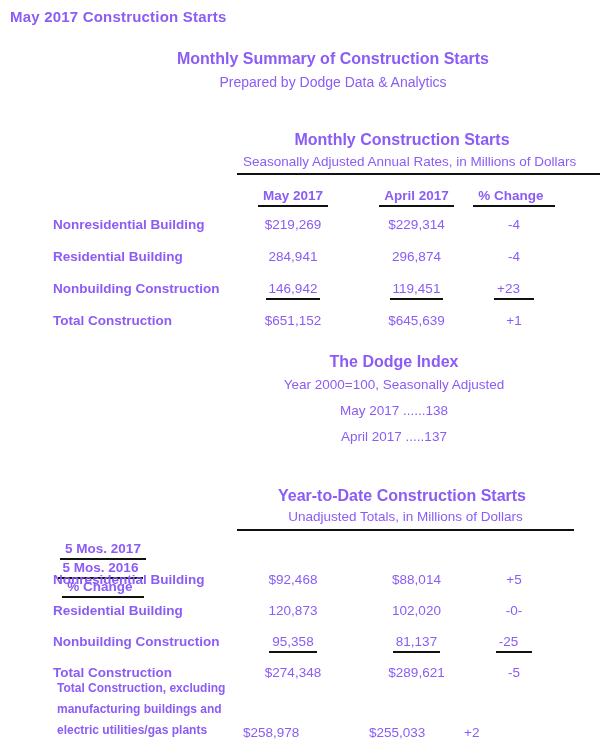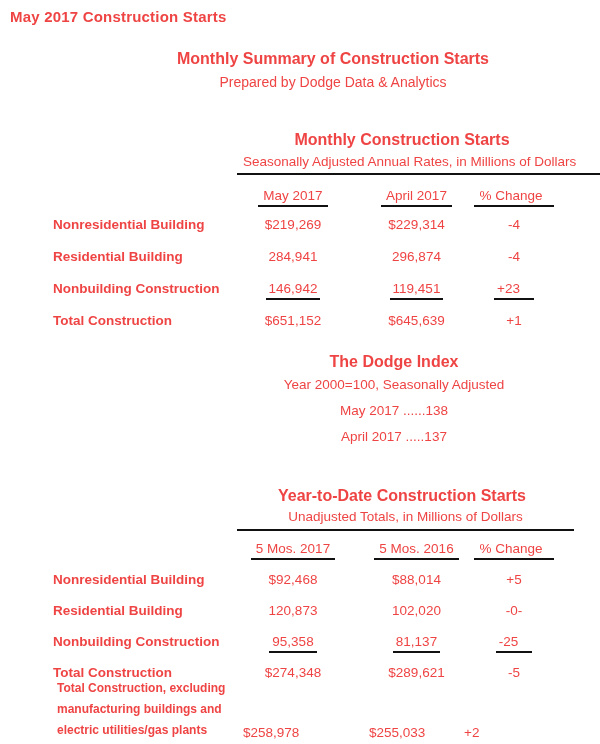--- a/index.html
+++ b/index.html
@@ -1,44 +1,44 @@
 <!DOCTYPE html>
 <html><head>
 <meta charset="utf-8">
 <style>
   html,body{margin:0;padding:0;background:#fff;}
   .page{
     position:relative;width:600px;height:744px;background:#ffffff;overflow:hidden;
-    font-family:"Liberation Sans","DejaVu Sans",sans-serif;color:#ef4444;
+    font-family:"Liberation Sans","DejaVu Sans",sans-serif;color:#8b5cf6;
   }
   .abs{position:absolute;}
   .doc-title{left:10px;top:8px;font-size:15px;font-weight:bold;letter-spacing:.2px;}
   .summary-title{left:0;width:666px;top:50px;text-align:center;font-size:16px;font-weight:bold;}
   .prepared-by{left:0;width:666px;top:74px;text-align:center;font-size:14px;}
   .sec-title{left:202px;width:400px;text-align:center;font-size:16px;font-weight:bold;}
   .m-title{top:131px;}
   .y-title{top:487px;}
   .m-sub{left:237px;top:154px;white-space:nowrap;font-size:13.5px;
          padding:0 420px 4px 6px;border-bottom:2px solid #111;}
   .y-sub{left:237px;top:509px;width:337px;text-align:center;font-size:13.5px;
          padding-bottom:5px;border-bottom:2px solid #111;}
   .tbl{left:0;width:600px;}
   .m-tbl{top:188px;}
   .y-tbl{top:541px;}
   .trow{display:flex;align-items:flex-start;padding-left:53px;}
   .m-tbl .hrow{height:29px;}
   .m-tbl .drow{height:32px;}
-  .y-tbl .hrow{height:31px;}
+  .y-tbl .hrow{height:31px;flex-direction:column;}
   .y-tbl .drow{height:31px;}
   .c-label{width:190px;font-weight:bold;font-size:13.5px;line-height:16px;}
   .c-v1{width:100px;text-align:center;font-size:13.5px;line-height:16px;}
   .c-gap{width:26px;}
   .c-v2{width:95px;text-align:center;font-size:13.5px;line-height:16px;}
   .c-chg{width:100px;text-align:center;font-size:13.5px;line-height:16px;}
-  .hdr{display:inline-block;font-weight:normal;border-bottom:2px solid #111;
+  .hdr{display:inline-block;font-weight:bold;border-bottom:2px solid #111;
        padding:0 5px 1px 5px;white-space:nowrap;}
   .hdr-chg{padding-right:11px;}
   .uline{display:inline-block;border-bottom:2px solid #111;padding:0 3px 1px 3px;}
   .uline-chg{padding-right:14px;}
   .dodge{left:194px;width:400px;top:353px;text-align:center;}
   .dodge-title{font-size:16px;font-weight:bold;line-height:17px;}
   .dodge-sub{margin-top:7px;font-size:13.5px;line-height:16px;}
   .dodge-entry{margin-top:10px;font-size:13.5px;line-height:16px;}
   .xrow{left:0;top:678px;width:600px;display:flex;align-items:flex-end;padding-left:57px;}
   .x-label{width:186px;font-weight:bold;font-size:12px;line-height:21px;}

